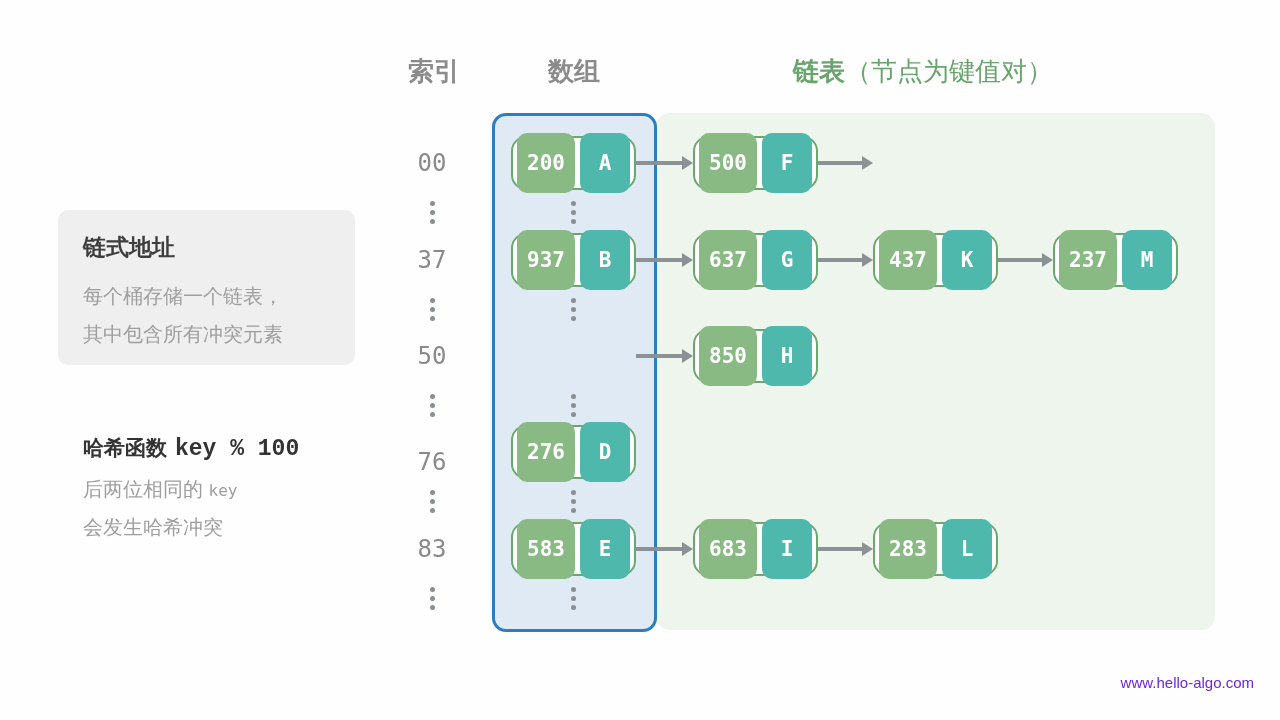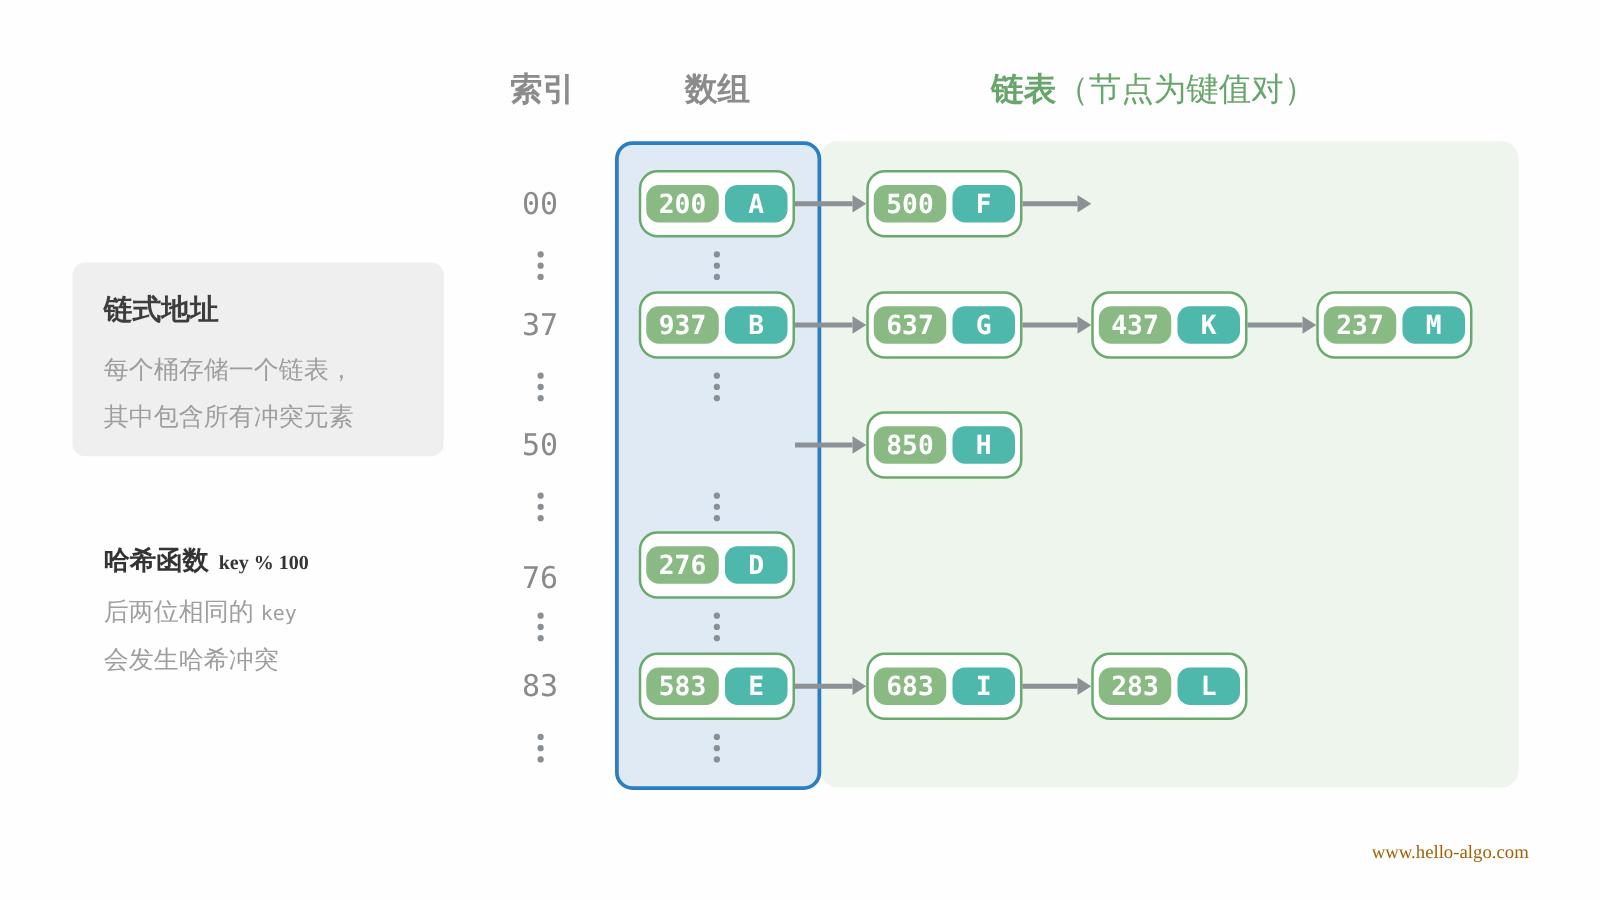--- a/index.html
+++ b/index.html
@@ -16,47 +16,47 @@
   .chain-region { position:absolute; left:656px; top:113px; width:559px; height:517px; background:#eef5ec; border-radius:14px; }
   .array-box { position:absolute; left:492px; top:113px; width:165px; height:519px; background:#dfeaf5; border:3px solid #2a7ec1; border-radius:14px; }
 
   
   .card { position:absolute; left:58px; top:210px; width:297px; height:155px; background:#efefef; border-radius:10px; padding:22px 25px; }
   .card-title { font-size:23px; font-weight:bold; color:#3d3d3d; margin-bottom:14px; }
   .card-line { font-size:20px; color:#9e9e9e; line-height:38px; }
 
   
   .hash-title { position:absolute; left:83px; top:434px; font-size:21px; font-weight:bold; color:#333333; white-space:nowrap; }
-  .hash-title code { font-family:Liberation Serif, serif; font-size:16px; margin-left:8px; }
+  .hash-title code { font-family:Liberation Mono, monospace; font-size:23px; margin-left:8px; }
   .hash-line { position:absolute; left:83px; font-size:20px; color:#9e9e9e; white-space:nowrap; }
   .hash-line code { font-family:"DejaVu Sans Mono", monospace; font-size:16px; }
 
   
   .idx { position:absolute; left:402px; width:60px; height:30px; line-height:30px; text-align:center;
          font-family:"DejaVu Sans Mono", monospace; font-size:24px; color:#8a8a8a; }
 
   
   .node { position:absolute; width:125px; height:54px; background:#ffffff; border:2px solid #6aa96e;
           border-radius:15px; display:flex; align-items:center; justify-content:center; gap:5px; }
-  .cell { display:flex; align-items:center; justify-content:center; height:30px; border-radius:10px;
+  .cell { display:flex; align-items:center; justify-content:center; height:60px; border-radius:10px;
           color:#ffffff; font-family:"DejaVu Sans Mono", monospace; font-weight:bold; font-size:21px; }
   .cell.key { width:58px; background:#89ba84; }
   .cell.val { width:50px; background:#4fb8ac; }
 
   
   .arrow { position:absolute; height:14px; display:flex; align-items:center; }
   .arrow .line { flex:1; height:4px; background:#8c9196; }
   .arrow .head { width:0; height:0; border-left:11px solid #8c9196; border-top:7px solid transparent; border-bottom:7px solid transparent; }
 
   
   .vdots { position:absolute; width:5px; display:flex; flex-direction:column; gap:4px; }
   .vdots i { width:5px; height:5px; border-radius:50%; background:#8a8f93; }
 
   
-  .watermark { position:absolute; right:57px; top:674px; font-family:Liberation Serif, serif; font-size:15px; color:#a16207; }
+  .watermark { position:absolute; right:26px; top:674px; font-family:Liberation Sans, sans-serif; font-size:15px; color:#6d28d9; }
 </style>
 </head>
 <body>
 
 <div class="canvas">
 
   <div class="chain-region"></div>
   <div class="array-box"></div>
 
   <div class="hdr center60" style="left:402px">索引</div>

